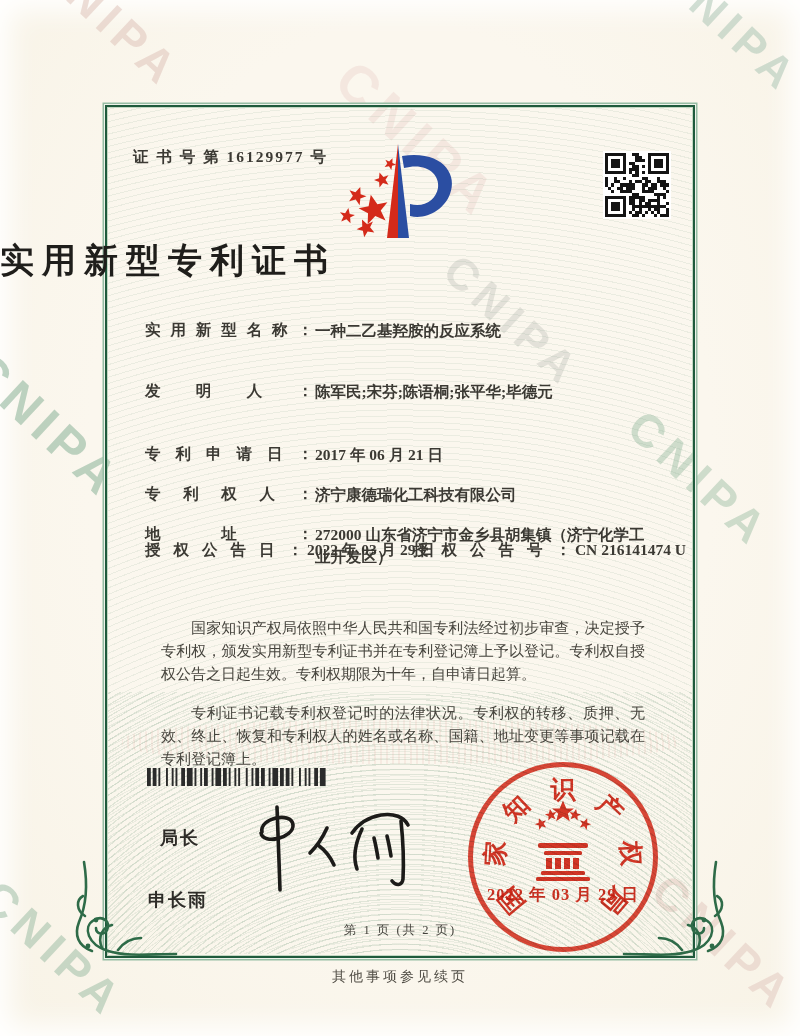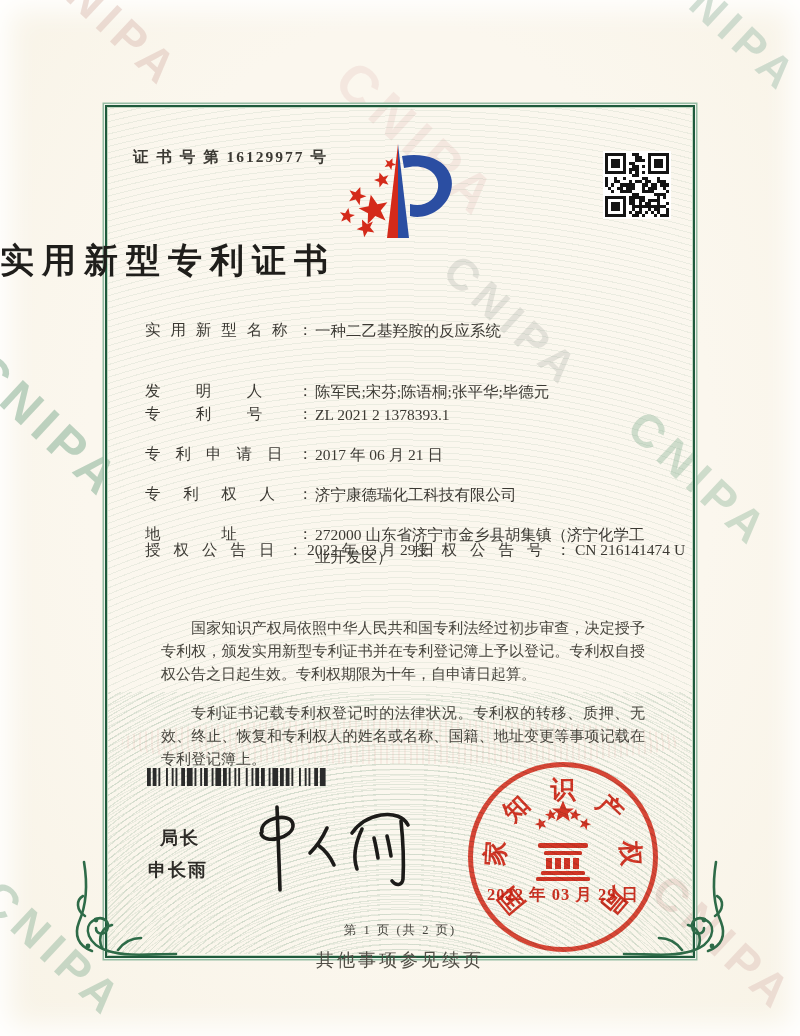--- a/index.html
+++ b/index.html
@@ -38,52 +38,52 @@
   .orn-bl{left:66px;  top:858px;}
   .orn-br{left:622px; top:858px; transform:scaleX(-1);}
   
   .cert-no{position:absolute; left:133px; top:147px; font-size:15.5px; font-weight:600;
            letter-spacing:2px; color:#3c3a34;}
   .logo{position:absolute; left:330px; top:140px; width:132px; height:100px;}
   .qr{position:absolute; left:603px; top:151px; width:68px; height:68px; background:#fff; padding:2px; box-sizing:border-box;}
   .title{position:absolute; left:0; top:238px; width:800px; text-align:left;
          font-size:34px; font-weight:700; letter-spacing:8px; color:#1f1e1b;}
   
-  .row{position:absolute; left:145px; width:520px; font-size:15.5px; font-weight:400; color:#3b3933;}
+  .row{position:absolute; left:145px; width:520px; font-size:15.5px; font-weight:700; color:#3b3933;}
   .lab{display:inline-block; width:168px; text-align:justify; text-align-last:justify; vertical-align:top;}
   .val{display:inline-block; vertical-align:top; margin-left:2px; max-width:344px; line-height:22px;}
   .r0{top:320px;} .r1{top:362px;margin-top:19px;} .r2{top:404px;} .r3{top:444px;} .r4{top:484px;} .r5{top:524px;}
   .rg{top:540px;}
   .rg .pair2{position:absolute; left:268px; top:0; white-space:nowrap;}
   .rg .lab2{display:inline-block; width:158px; text-align:justify; text-align-last:justify;}
   
   .paras{position:absolute; left:145px; top:601px; width:516px; font-size:15px;
          line-height:23px; color:#46443d; text-align:justify;}
   .paras p{margin:16px; text-indent:2em;}
   
   .barcode{position:absolute; left:145px; top:766px; width:188px; height:22px;}
   .sig-title{position:absolute; left:148px; top:826px; font-family:"Liberation Sans",sans-serif;
              font-weight:600; font-size:18px; color:#2e2c28; letter-spacing:2px;margin-left:12px;}
-  .sig-name{position:absolute; left:148px; top:858px; font-family:"Liberation Sans",sans-serif;
+  .sig-name{position:absolute; left:148px; top:888px; font-family:"Liberation Sans",sans-serif;
             font-weight:600; font-size:18px; color:#2e2c28; letter-spacing:2px;}
   .sig-svg{position:absolute; left:232px; top:800px; width:195px; height:102px;}
   
   .seal{position:absolute; left:468px; top:762px; width:190px; height:190px; z-index:5;
         mix-blend-mode:multiply;}
   .seal-ring{position:absolute; inset:0; border:5px solid rgba(214,40,24,.85); border-radius:50%;}
   .seal-char{position:absolute; left:50%; top:50%; font-size:25px; font-weight:700;
              color:rgba(210,38,22,.92); font-family:"Liberation Serif",serif;}
   .seal-emblem{position:absolute; left:49px; top:36px; width:92px; height:92px;}
   .seal-date{position:absolute; left:0; bottom:46px; width:100%; text-align:center;
              font-size:16.5px; font-weight:700; color:rgba(206,34,18,.92); letter-spacing:1px;}
   
   .page-info{position:absolute; left:0; top:922px; width:800px; text-align:center;
              font-size:12.5px; color:#45433d; letter-spacing:2px;}
-  .foot-note{position:absolute; left:0; top:948px; width:800px; text-align:center;
-             font-size:18px; color:#504d45; letter-spacing:3px;}
+  .foot-note{position:absolute; left:0; top:968px; width:800px; text-align:center;
+             font-size:14px; color:#504d45; letter-spacing:3px;}
   .hidden-defs{position:absolute; width:0; height:0; overflow:hidden;}
 </style>
 </head>
 <body>
 
 <svg class="hidden-defs" aria-hidden="true">
   <defs>
     <path id="star" d="M0,-10 L2.9,-3.1 L9.5,-3.1 L4.2,1.2 L5.9,8.1 L0,4 L-5.9,8.1 L-4.2,1.2 L-9.5,-3.1 L-2.9,-3.1 Z"></path>
     <g id="flourish" fill="none" stroke="#2e6b48" stroke-width="2.6" stroke-linecap="round">
       <path d="M110,96 C84,96 62,99 42,93"></path>
@@ -372,23 +372,20 @@
   </div>
 
   <div class="title">实用新型专利证书</div>
 
   <div class="row r0">
     <span class="lab">实用新型名称：</span><span class="val">一种二乙基羟胺的反应系统</span>
   </div>
   <div class="row r1">
     <span class="lab">发明人：</span><span class="val">陈军民;宋芬;陈语桐;张平华;毕德元</span>
   </div>
-  <div class="row r2">
-    <span class="lab">专利号：</span><span class="val">ZL 2021 2 1378393.1</span>
-  </div>
   <div class="row r3">
     <span class="lab">专利申请日：</span><span class="val">2017 年 06 月 21 日</span>
   </div>
   <div class="row r4">
     <span class="lab">专利权人：</span><span class="val">济宁康德瑞化工科技有限公司</span>
   </div>
   <div class="row r5">
     <span class="lab">地址：</span><span class="val">272000 山东省济宁市金乡县胡集镇（济宁化学工业开发区）</span>
   </div>
   <div class="row rg">

